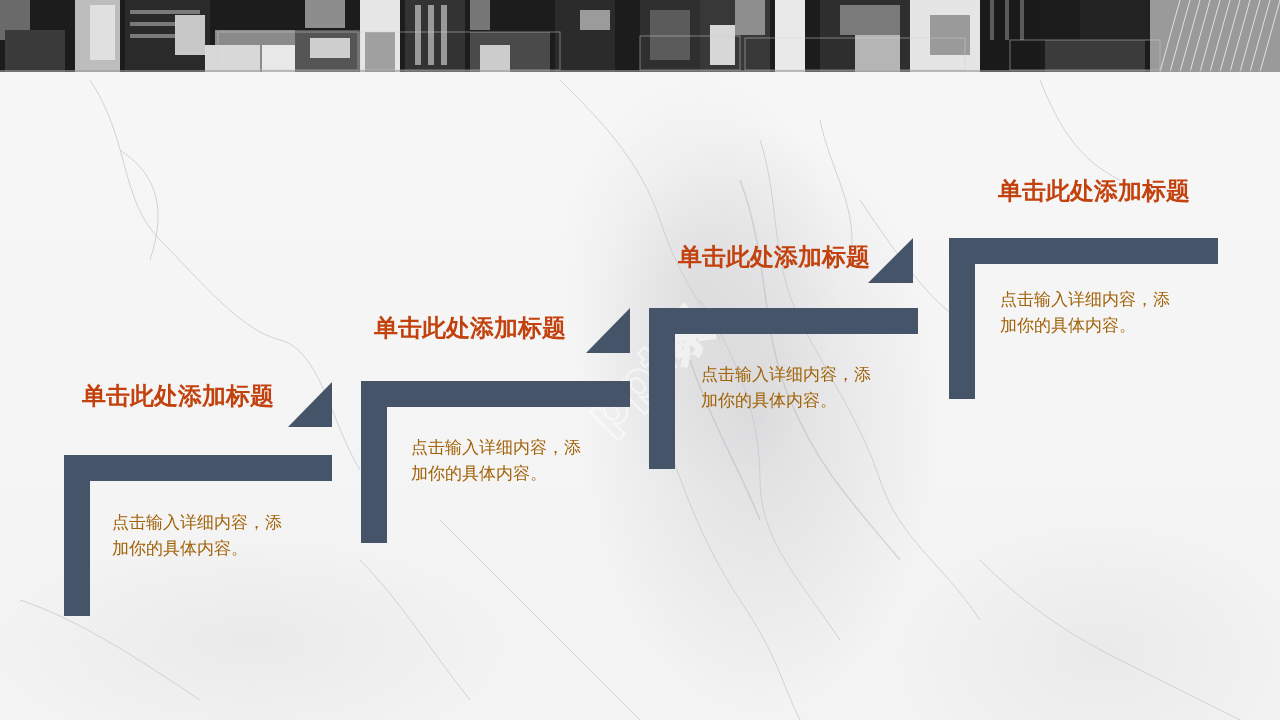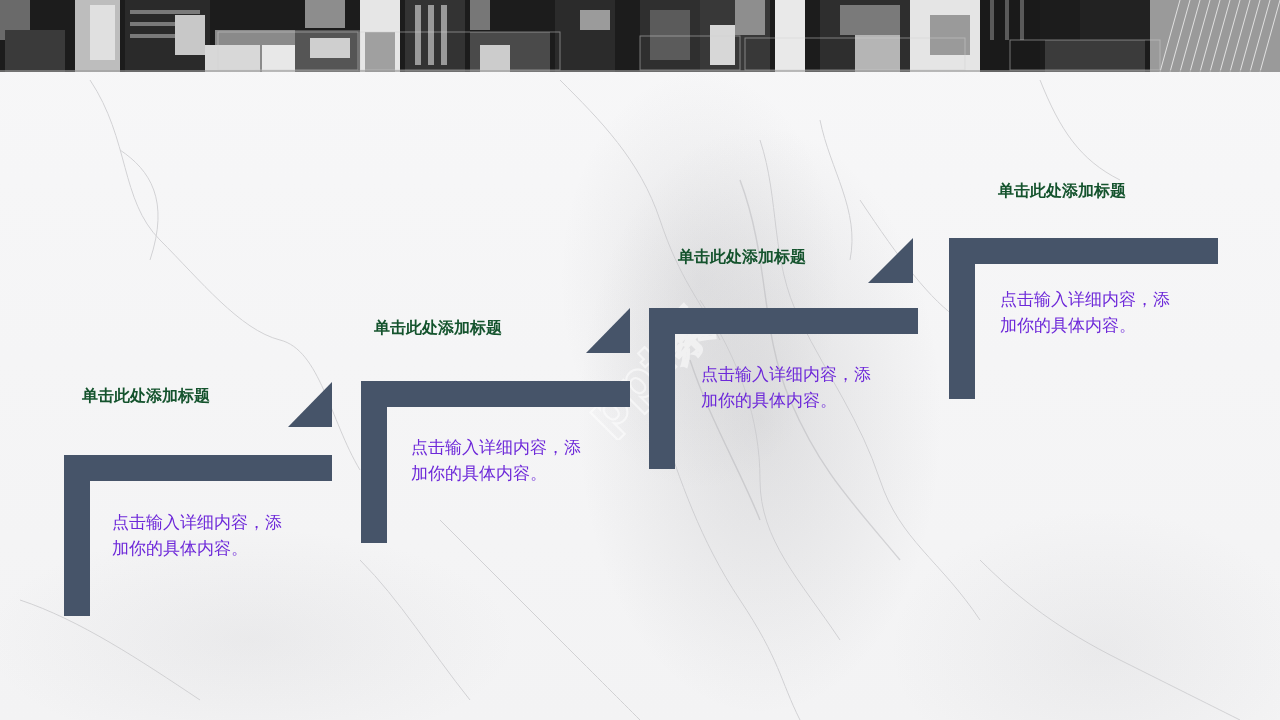--- a/index.html
+++ b/index.html
@@ -46,31 +46,31 @@
     }
     .photo-band svg {
       position: absolute;
       left: 0; top: 0;
     }
     
     .step-title {
       position: absolute;
       font-family: "DejaVu Serif", "Liberation Serif", serif;
       font-weight: bold;
-      font-size: 16px;
-      color: #14532d;
+      font-size: 24px;
+      color: #c2410c;
       white-space: nowrap;
       letter-spacing: 0px;
       line-height: 24px;
     }
     .step-body {
       position: absolute;
       font-family: "DejaVu Sans", "Liberation Sans", sans-serif;
       font-size: 17px;
-      color: #6d28d9;
+      color: #a16207;
       line-height: 26px;
       width: 222px;
       word-break: break-all;
     }
     .l-bar {
       position: absolute;
       background: #465469;
     }
     .tri {
       position: absolute;

